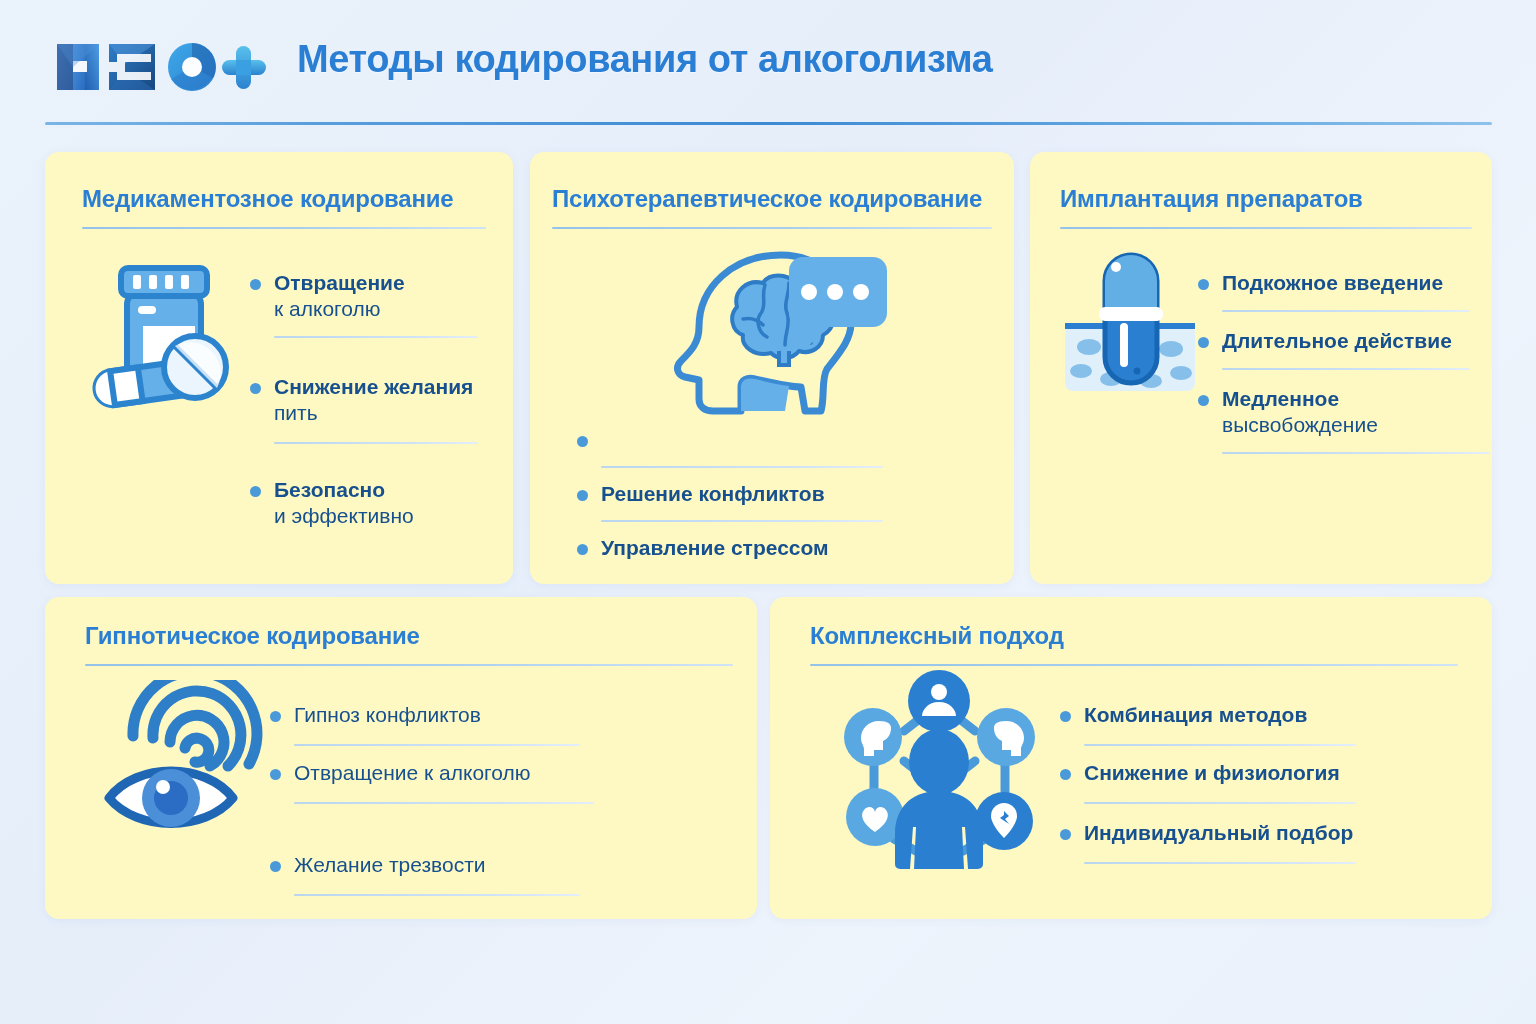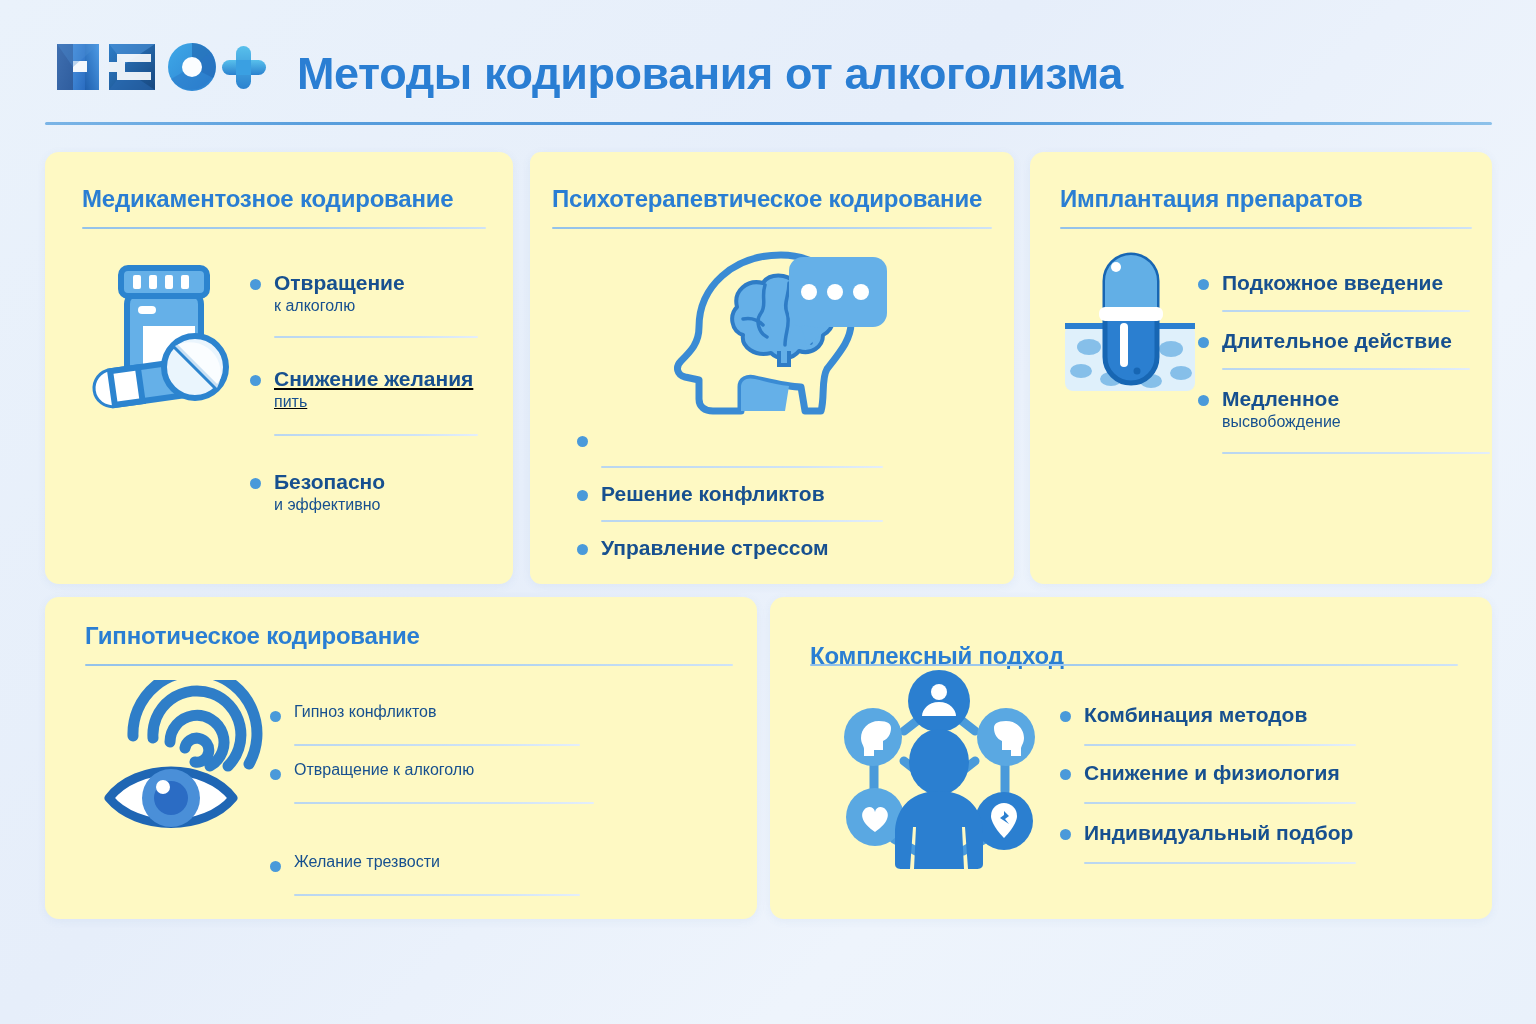--- a/index.html
+++ b/index.html
@@ -10,22 +10,22 @@
     font-family:"Liberation Sans","DejaVu Sans",sans-serif;
     overflow:hidden;position:relative;
   }
   .page{position:absolute;inset:0;}
 
   
   .header{position:absolute;left:45px;top:28px;right:44px;height:88px;}
   .logo{position:absolute;left:8px;top:8px;width:215px;height:62px;}
   .logo svg{display:block;}
   .page-title{
-    position:absolute;left:252px;top:20px;
-    font-size:45px;font-weight:bold;
+    position:absolute;left:252px;top:10px;
+    font-size:38px;font-weight:bold;
     color:#2a7ed3;letter-spacing:-0.4px;
     white-space:nowrap;
     text-shadow:0 1px 0 rgba(255,255,255,.5);
   }
   .header-rule{
     position:absolute;left:45px;top:122px;width:1447px;height:3px;
     background:linear-gradient(90deg,#7ab4e6 0%,#5a9fdd 18%,#3d8ad4 50%,#6aade3 82%,#8dc1ea 100%);
     border-radius:2px;
   }
 
@@ -43,36 +43,36 @@
     letter-spacing:-0.2px;
   }
   .card-rule{
     position:absolute;height:2px;
     background:linear-gradient(90deg,#93c2ea 0%,#a9cfef 55%,#cfe3f7 100%);
     border-radius:1px;
   }
 
   
   #card-med   {left:45px;  top:152px; width:468px; height:432px;}
-  #card-psy   {left:530px; top:152px; width:484px; height:432px;border-radius:11px;}
+  #card-psy   {left:530px; top:152px; width:484px; height:432px;}
   #card-imp   {left:1030px;top:152px; width:462px; height:432px;}
   #card-hyp   {left:45px;  top:597px; width:712px; height:322px;}
   #card-cmp   {left:770px; top:597px; width:722px; height:322px;}
 
   
   .blist{position:absolute;}
   .bitem{position:relative;}
   .bdot{
     position:absolute;left:0;top:9px;
     width:11px;height:11px;border-radius:50%;
     background:#4a9ada;
   }
   .btext{display:block;padding-left:24px;}
   .bline1{font-size:21px;font-weight:bold;color:#17508f;line-height:1.26;}
-  .bline2{font-size:16px;font-weight:normal;color:#17508f;line-height:1.26;}
+  .bline2{font-size:21px;font-weight:normal;color:#17508f;line-height:1.26;}
   .bsep{
     position:absolute;left:24px;height:2px;
     background:linear-gradient(90deg,#b9d6f0 0%,#cfe3f7 70%,#e4eefa 100%);
     border-radius:1px;
   }
 
   
   .icon-wrap{position:absolute;}
   .icon-wrap svg{display:block;}
 </style>
@@ -172,21 +172,21 @@
       </svg>
     </div>
 
     <div class="blist" style="left:205px;top:118px;width:228px;">
       <div class="bitem" style="height:80px;">
         <span class="bdot"></span>
         <span class="btext bline1">Отвращение</span>
         <span class="btext bline2">к алкоголю</span>
         <span class="bsep" style="top:66px;width:204px;"></span>
       </div>
-      <div class="bitem" style="height:93px;margin-top:16px;text-decoration:underline;">
+      <div class="bitem" style="height:93px;margin-top:24px;">
         <span class="bdot"></span>
         <span class="btext bline1">Снижение желания</span>
         <span class="btext bline2">пить</span>
         <span class="bsep" style="top:68px;width:204px;"></span>
       </div>
       <div class="bitem" style="height:70px;margin-top:10px;">
         <span class="bdot"></span>
         <span class="btext bline1">Безопасно</span>
         <span class="btext bline2">и эффективно</span>
       </div>
@@ -331,21 +331,21 @@
       </div>
       <div class="bitem" style="height:58px;margin-top:32px;">
         <span class="bdot"></span>
         <span class="btext bline2">Желание трезвости</span>
         <span class="bsep" style="top:42px;width:286px;"></span>
       </div>
     </div>
   </div>
 
   <div class="card" id="card-cmp">
-    <div class="card-title" style="left:40px;top:25px;margin-top:20px;">Комплексный подход</div>
+    <div class="card-title" style="left:40px;top:25px;">Комплексный подход</div>
     <div class="card-rule" style="left:40px;top:67px;width:648px;"></div>
 
     <div class="icon-wrap" style="left:62px;top:72px;">
       <svg width="215" height="200" viewBox="0 0 215 200">
 
         <g stroke="#4a9ada" stroke-width="9" stroke-linecap="round">
           <line x1="72" y1="62" x2="95" y2="44"></line>
           <line x1="143" y1="62" x2="120" y2="44"></line>
           <line x1="72" y1="92" x2="95" y2="110"></line>
           <line x1="143" y1="92" x2="120" y2="110"></line>

